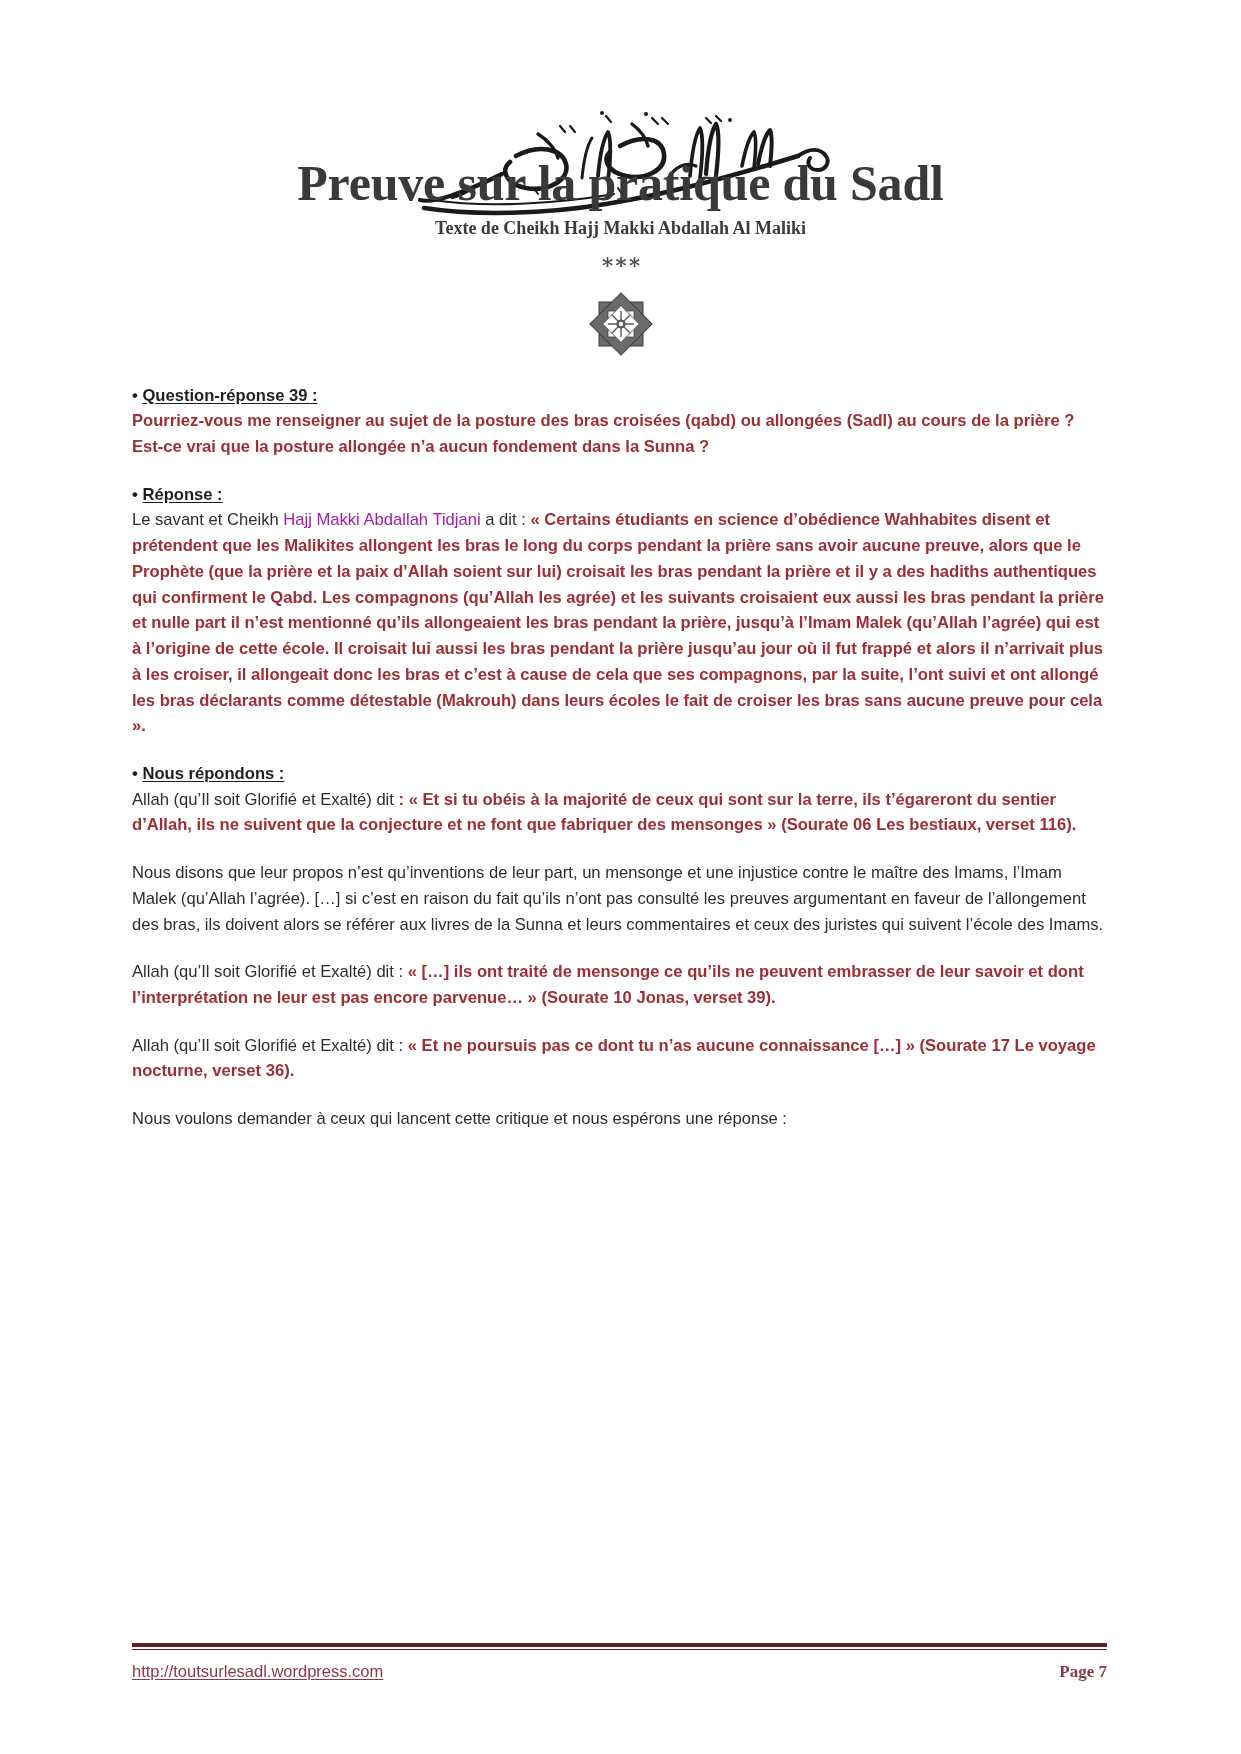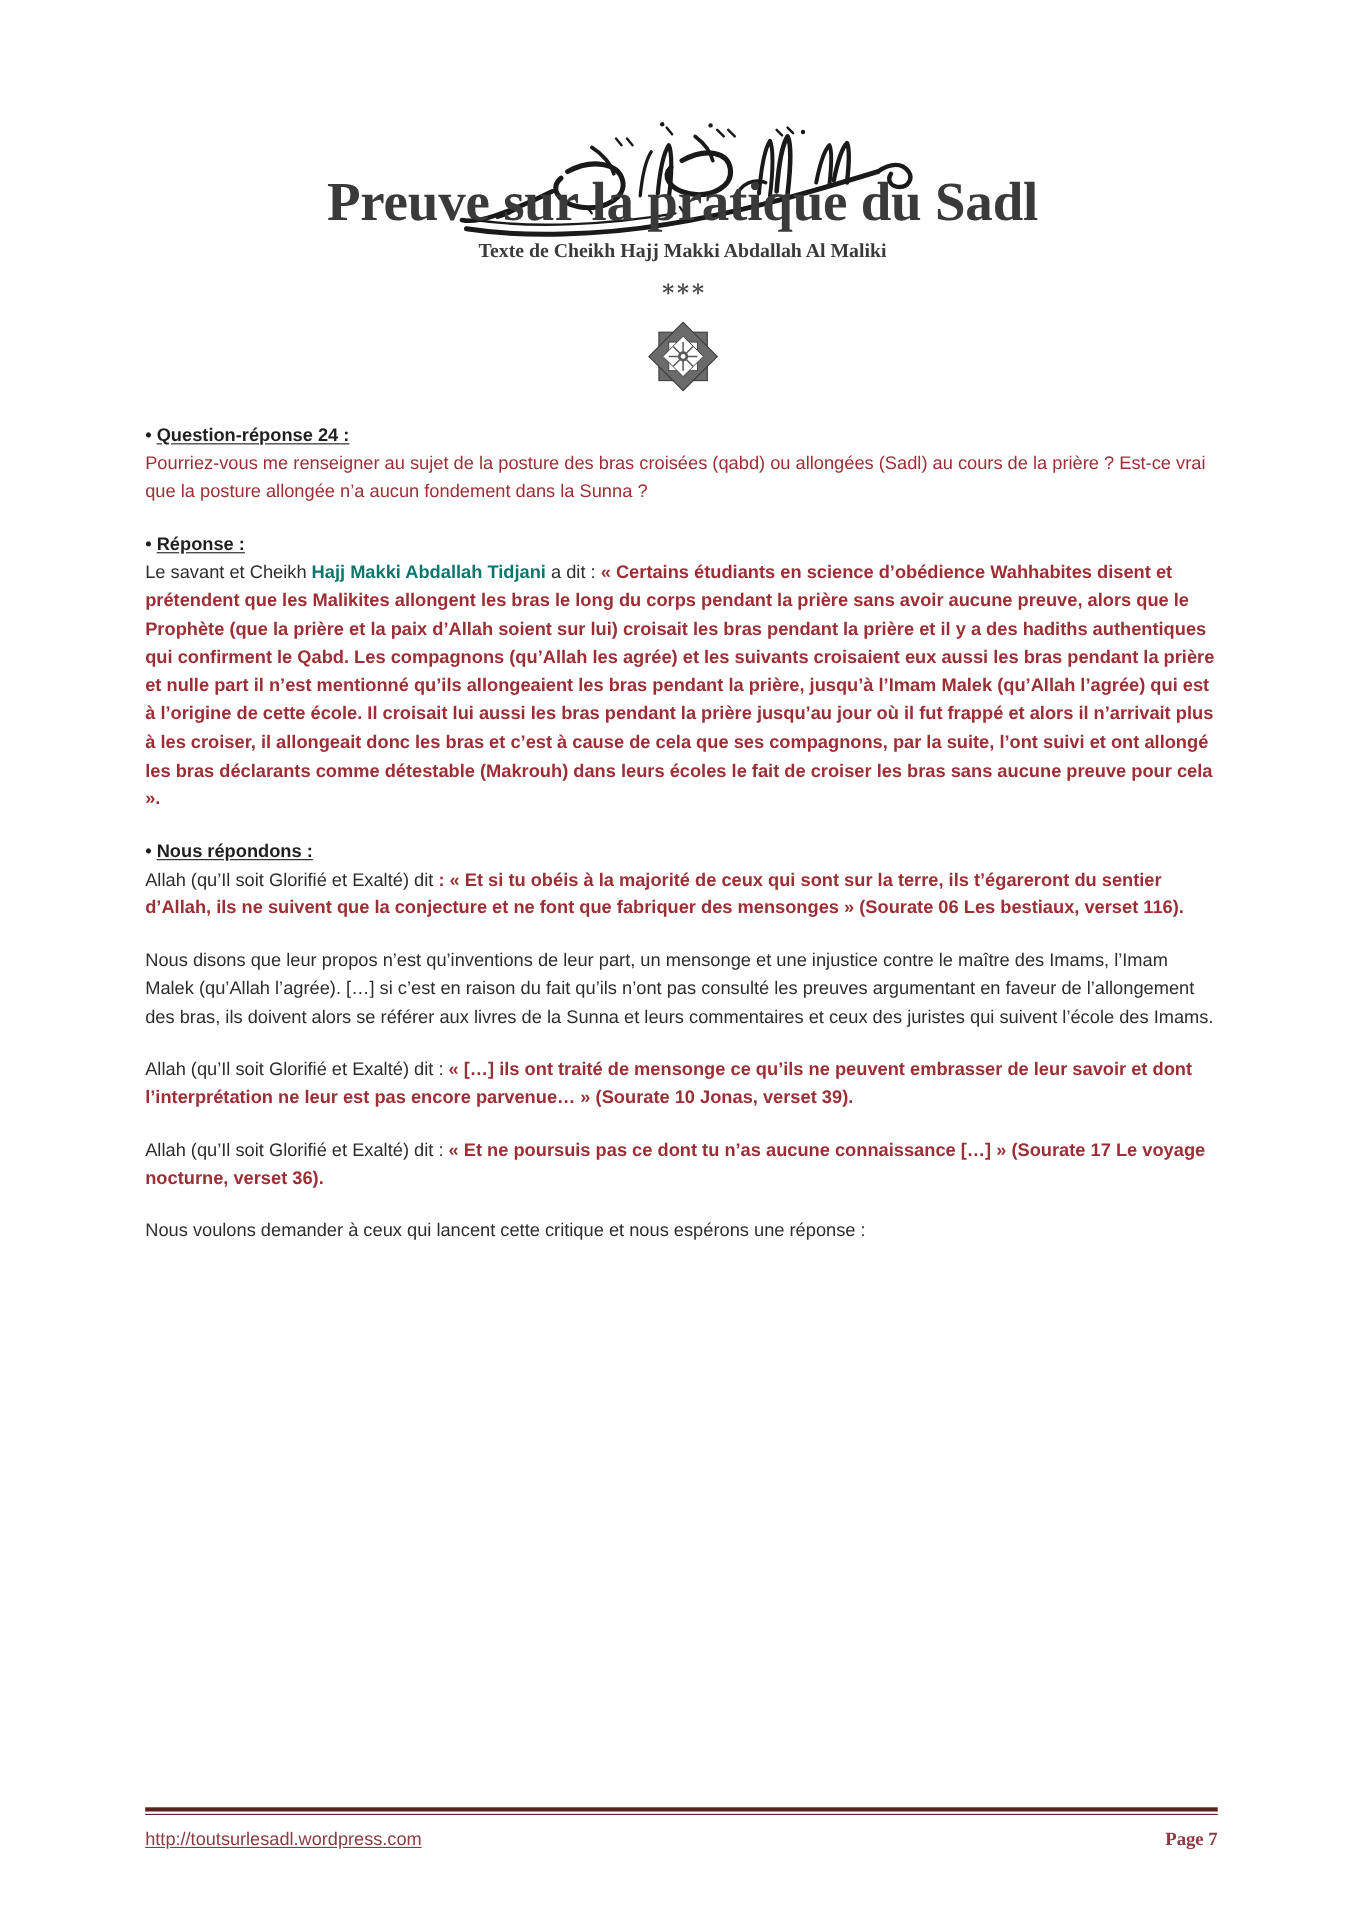--- a/index.html
+++ b/index.html
@@ -108,24 +108,24 @@
   }
   .bullet { font-weight: bold; }
 
   .red {
     color: #9d2e35;
     font-weight: bold;
     text-align: right;
   }
   .red-q {
     color: #9d2e35;
-    font-weight: normal;
+    font-weight: bold;
   }
   .plain { color: #2d2d2d; font-weight: normal; }
-  .bold-dark { color: #0f766e; font-weight: bold; }
+  .bold-dark { color: #a21caf; font-weight: normal; }
 
   
   .footer {
     position: absolute;
     left: 132px;
     right: 134px;
     bottom: 72px;
   }
   .footer-rule-thick {
     height: 4px;
@@ -227,21 +227,21 @@
           <path d="M0 -13 L0 13 M-13 0 L13 0 M-9 -9 L9 9 M-9 9 L9 -9"></path>
         </g>
         <circle cx="0" cy="0" r="2.2" fill="#ffffff"></circle>
       </g>
     </svg>
   </div>
 
   <div class="content">
 
     <div class="blk">
-      <p class="heading-line"><span class="bullet">• </span><span class="ul">Question-réponse 24 :</span></p>
+      <p class="heading-line"><span class="bullet">• </span><span class="ul">Question-réponse 39 :</span></p>
       <p class="red-q">Pourriez-vous me renseigner au sujet de la posture des bras croisées (qabd) ou allongées (Sadl) au cours de la prière ? Est-ce vrai que la posture allongée n’a aucun fondement dans la Sunna ?</p>
     </div>
 
     <div class="blk">
       <p class="heading-line"><span class="bullet">• </span><span class="ul">Réponse :</span></p>
       <p><span class="plain">Le savant et Cheikh </span><span class="bold-dark">Hajj Makki Abdallah Tidjani</span><span class="plain"> a dit : </span><span class="red">« Certains étudiants en science d’obédience Wahhabites disent et prétendent que les Malikites allongent les bras le long du corps pendant la prière sans avoir aucune preuve, alors que le Prophète (que la prière et la paix d’Allah soient sur lui) croisait les bras pendant la prière et il y a des hadiths authentiques qui confirment le Qabd. Les compagnons (qu’Allah les agrée) et les suivants croisaient eux aussi les bras pendant la prière et nulle part il n’est mentionné qu’ils allongeaient les bras pendant la prière, jusqu’à l’Imam Malek (qu’Allah l’agrée) qui est à l’origine de cette école. Il croisait lui aussi les bras pendant la prière jusqu’au jour où il fut frappé et alors il n’arrivait plus à les croiser, il allongeait donc les bras et c’est à cause de cela que ses compagnons, par la suite, l’ont suivi et ont allongé les bras déclarants comme détestable (Makrouh) dans leurs écoles le fait de croiser les bras sans aucune preuve pour cela ».</span></p>
     </div>
 
     <div class="blk">
       <p class="heading-line"><span class="bullet">• </span><span class="ul">Nous répondons :</span></p>

